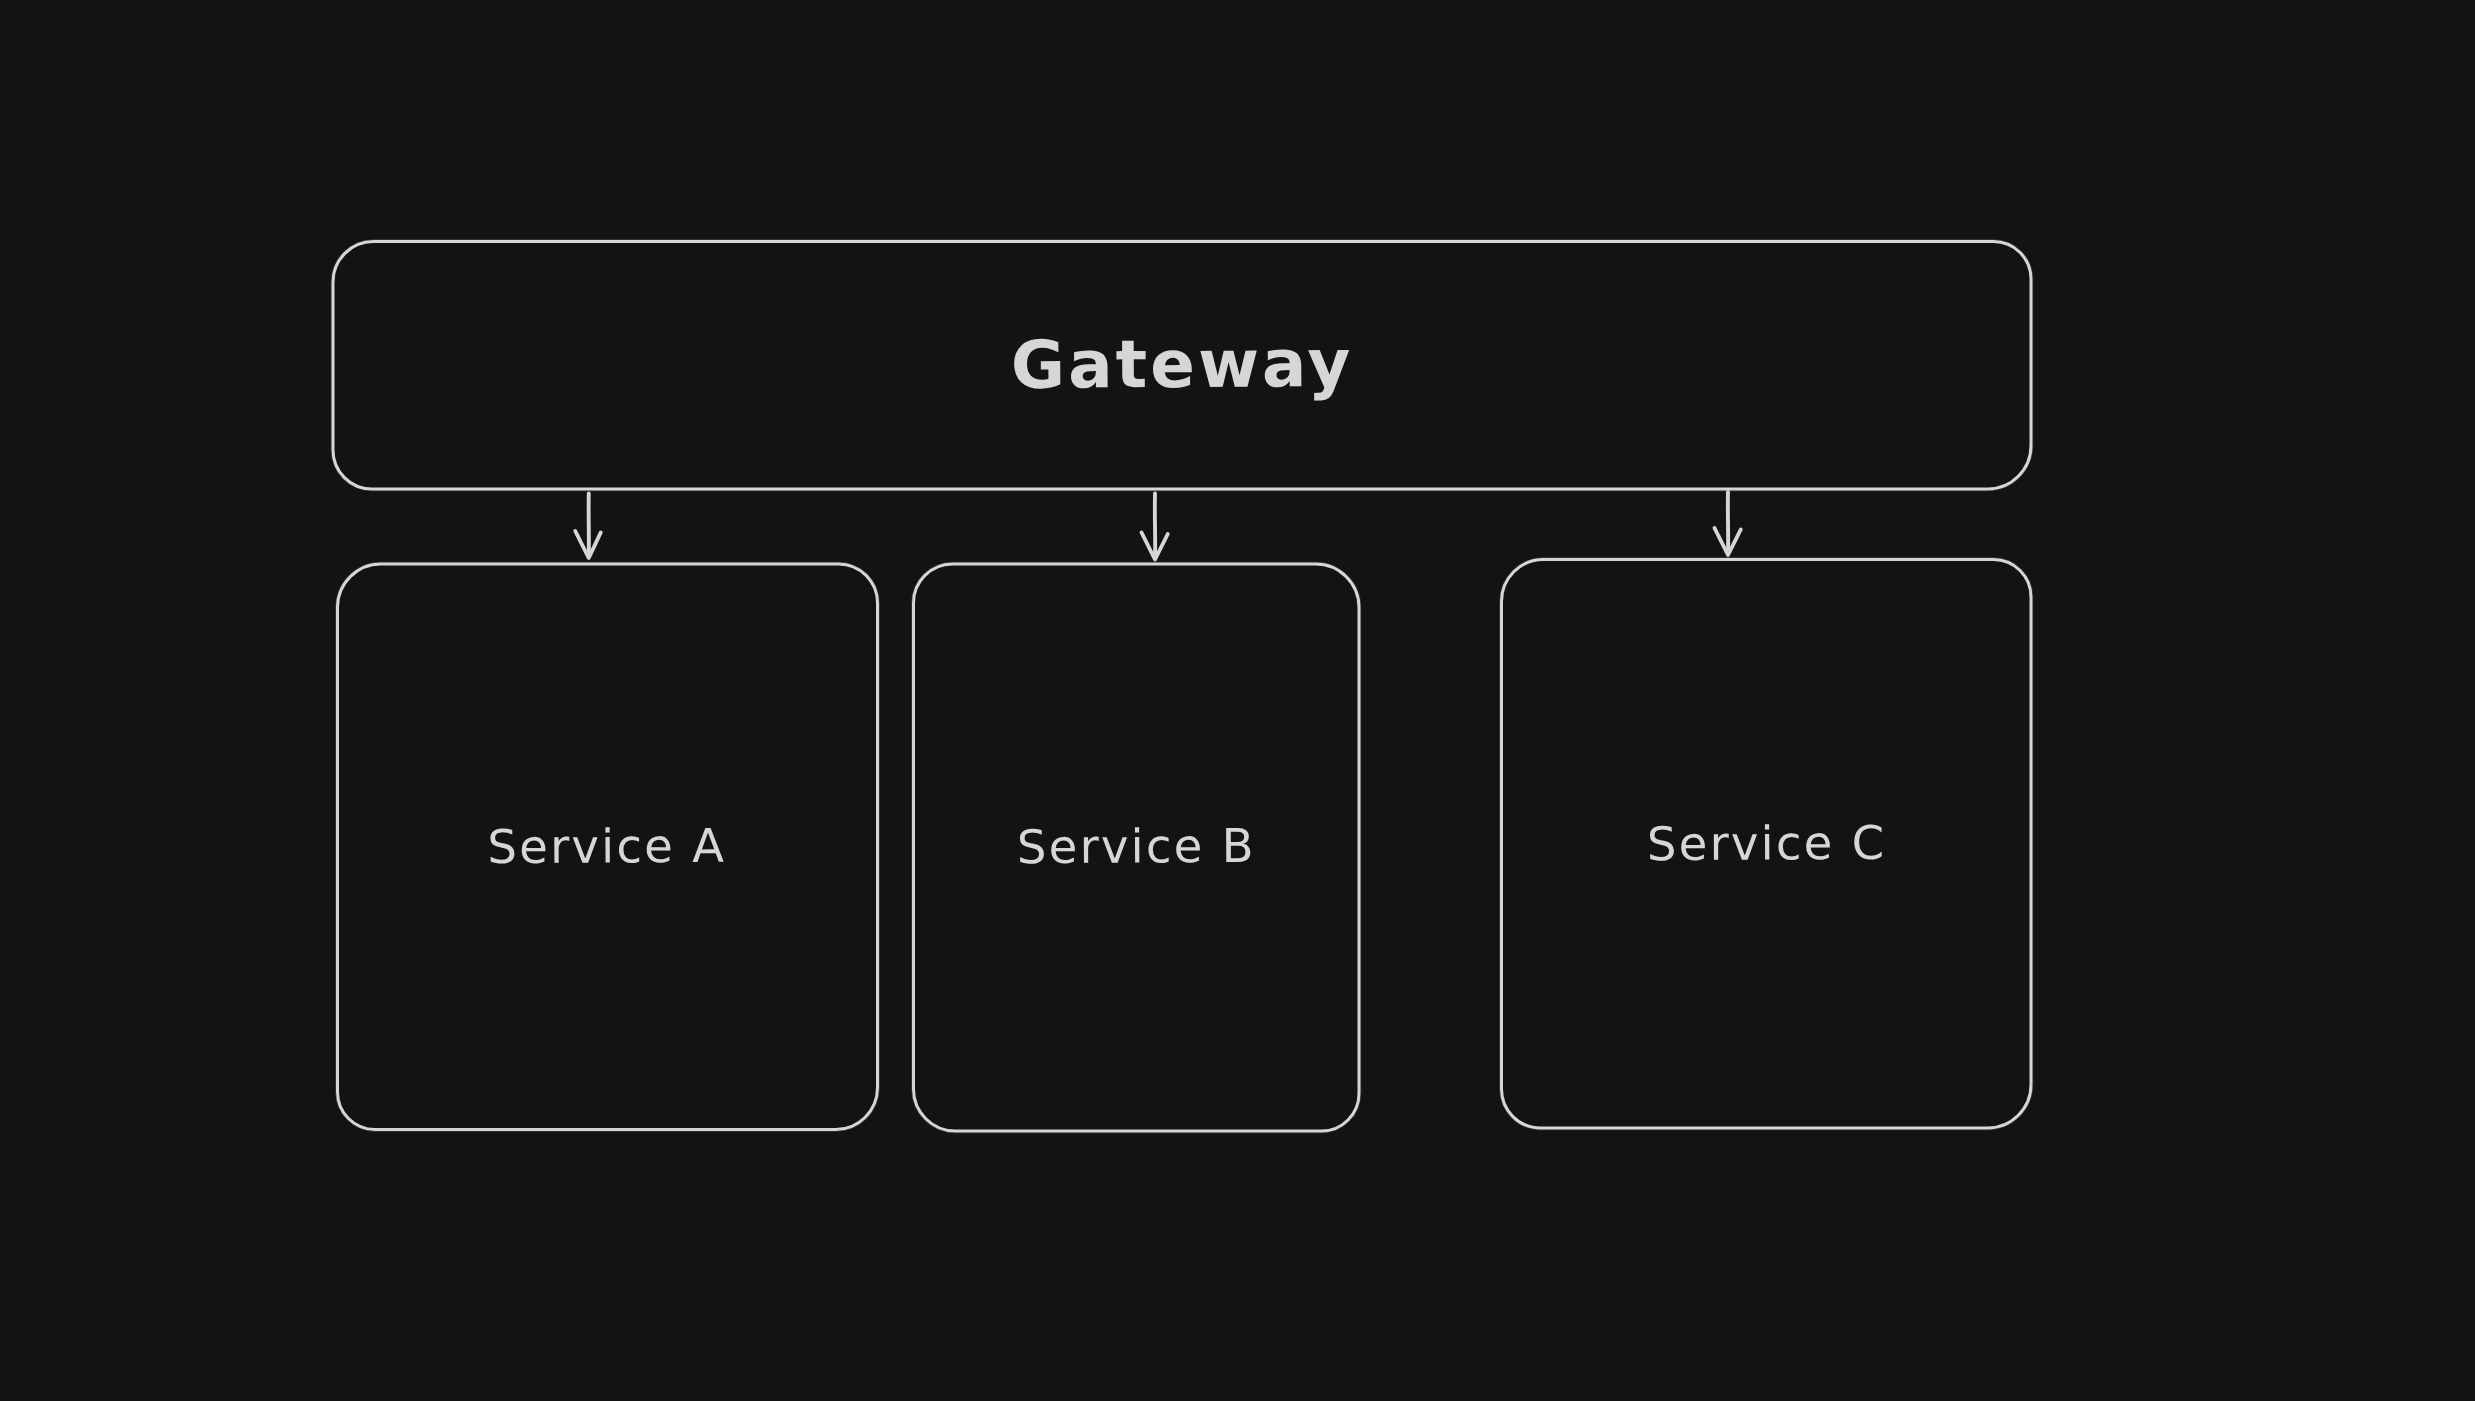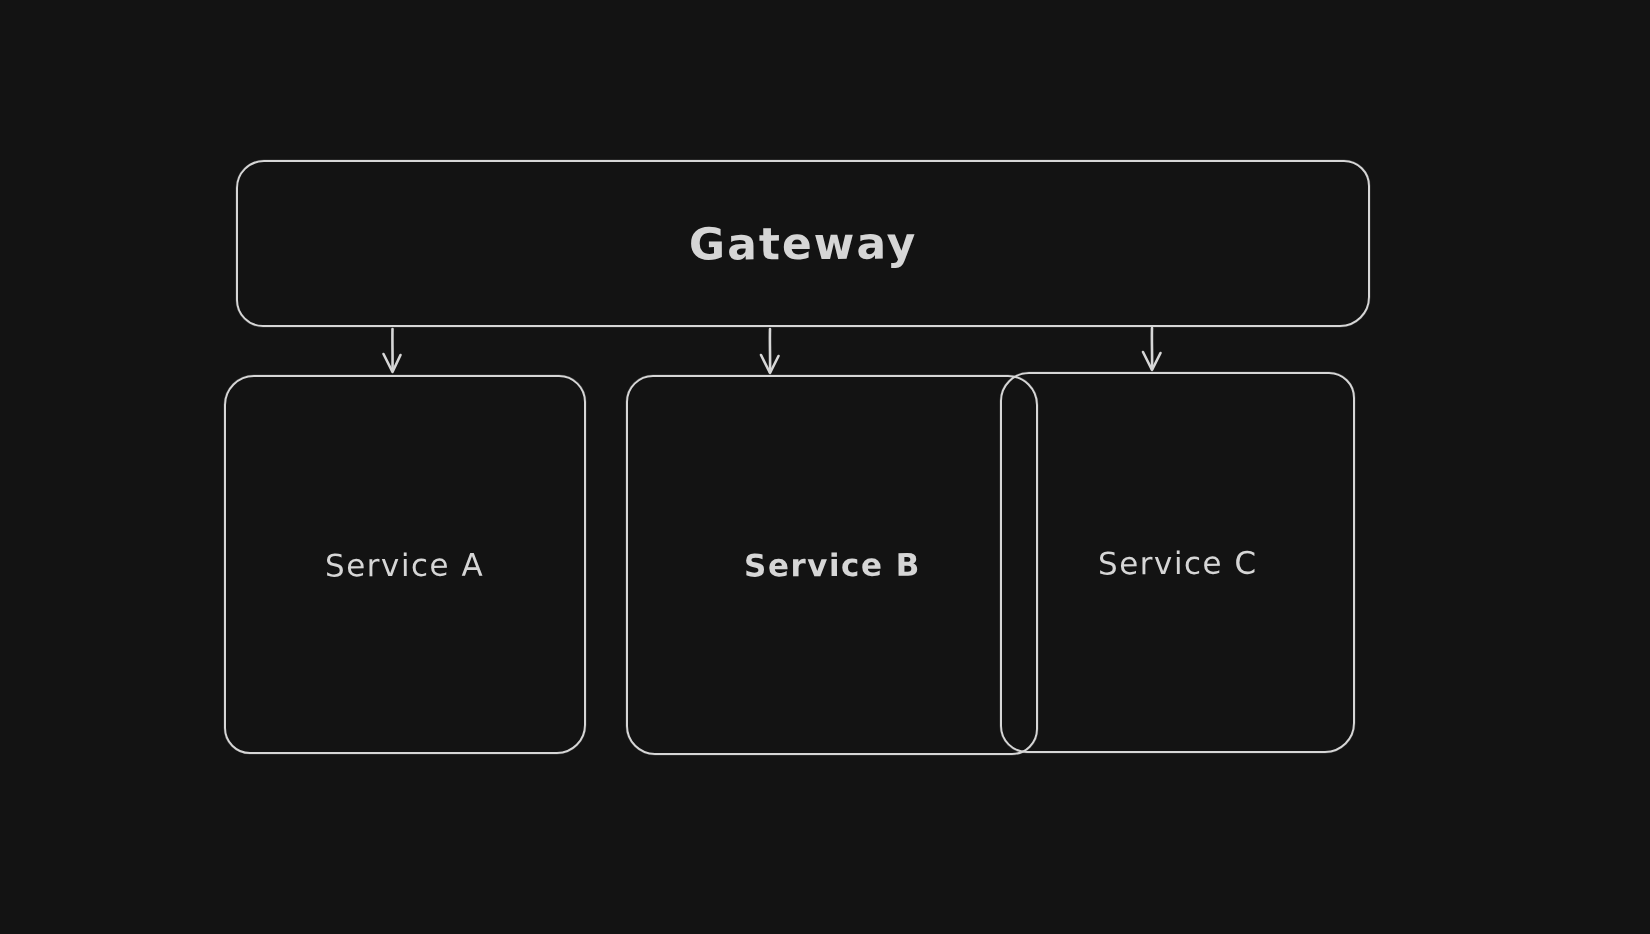--- a/index.html
+++ b/index.html
@@ -26,39 +26,38 @@
     box-shadow:0 0 0 0.5px rgba(214,214,214,0.22);
   }
   .node .label{
     color:var(--text);
     letter-spacing:1.5px;
     white-space:nowrap;
     transform:rotate(-0.3deg);
   }
   
   .node-gateway{
-    left:236px;top:160px;width:1134px;height:167px;
+    left:221px;top:160px;width:1134px;height:167px;
     border-radius:28px 26px 30px 27px;
   }
   .node-gateway .label{
     font-size:44px;
     font-weight:bold;
     letter-spacing:2px;
   }
   
   .node-service{font-size:31px;}
   .node-service .label{font-size:31px;}
   .node-service-a{
     left:224px;top:375px;width:362px;height:379px;
     border-radius:30px 27px 29px 26px;
   }
   .node-service-b{
-    left:626px;top:375px;width:412px;height:380px;
+    left:608px;top:375px;width:299px;height:380px;
     border-radius:27px 30px 26px 29px;
-    font-weight:bold;
   }
   .node-service-c{
     left:1000px;top:372px;width:355px;height:381px;
     border-radius:29px 26px 30px 27px;
     justify-content:center;
   }
   
   .edges{
     position:absolute;left:0;top:0;width:1650px;height:934px;
     pointer-events:none;

